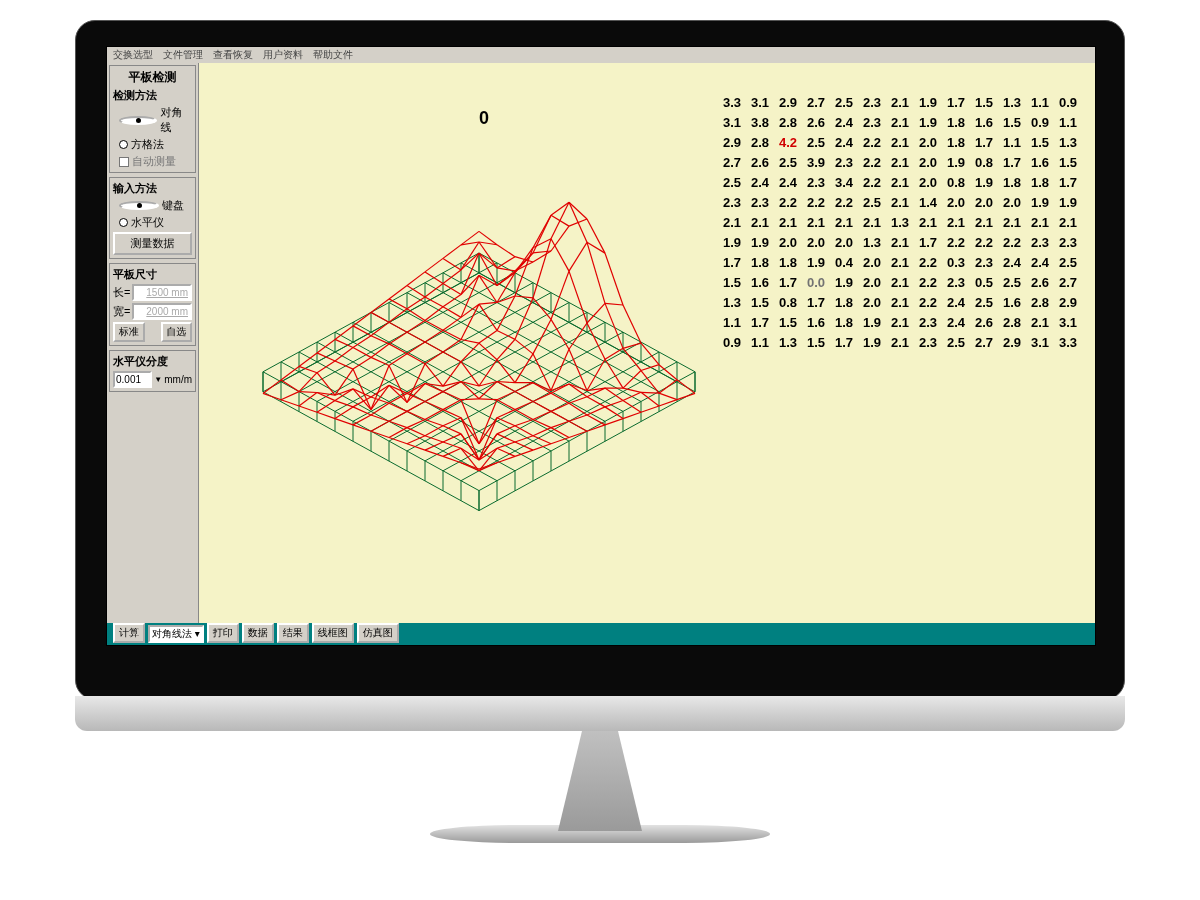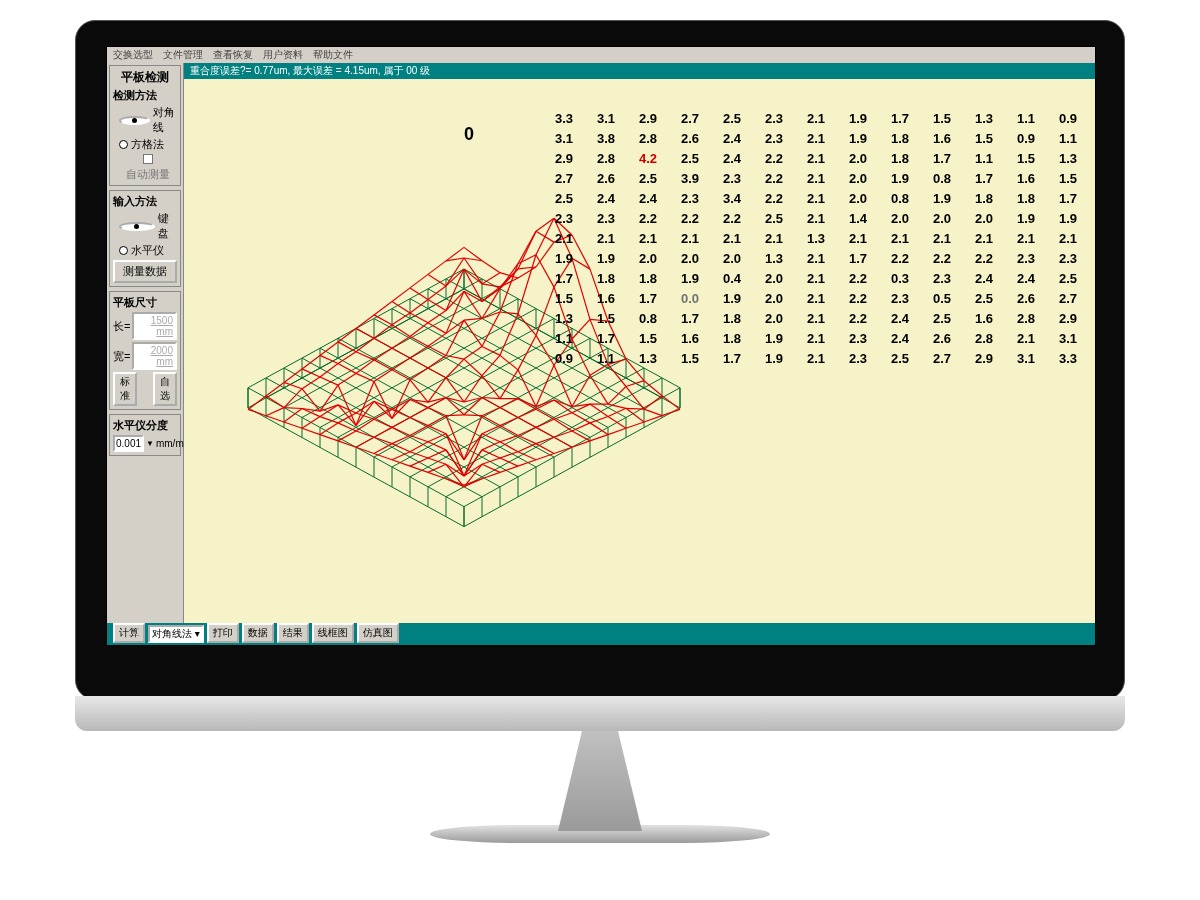--- a/index.html
+++ b/index.html
@@ -13,44 +13,44 @@
   .chin { width: 1050px; height: 35px; background: linear-gradient(#e8e8e8,#b8b8b8); border-radius: 0 0 12px 12px; position: relative; top:-4px;}
   .stand { width: 120px; height: 100px; margin: -4px auto 0; background: linear-gradient(#c0c0c0,#9a9a9a); clip-path: polygon(35% 0, 65% 0, 85% 100%, 15% 100%);}
   .foot  { width: 340px; height: 18px; margin: -6px auto 0; background: linear-gradient(#e2e2e2,#9a9a9a); border-radius: 50% / 100%; }
 
   
   .menubar { height: 16px; background: #d4d0c8; font-size: 10px; color:#444; display:flex; gap:10px; align-items:center; padding:0 6px;}
   .menubar span{white-space:nowrap;}
 
   .appbody { display: flex; height: 560px; }
 
-  .sidebar { width: 77px; background: #d4d0c8; border-right:1px solid #888; display:flex; flex-direction:column; gap:4px; padding:2px;}
+  .sidebar { width: 92px; background: #d4d0c8; border-right:1px solid #888; display:flex; flex-direction:column; gap:4px; padding:2px;}
   .panel { background:#d4d0c8; border:1px solid #888; padding:3px; font-size:11px; display:flex; flex-direction:column; gap:2px;}
   .panel-title { font-weight:bold; text-align:center; font-size:12px;}
   .radio-row { display:flex; align-items:center; gap:3px; font-size:11px; padding-left:6px;}
   .radio { width:9px;height:9px;border-radius:50%;border:1px solid #000;display:inline-flex;align-items:center;justify-content:center;background:#fff;}
   .radio.sel::after{content:"";width:5px;height:5px;background:#000;border-radius:50%;}
-  .check-row{display:flex;align-items:center;gap:3px;font-size:11px;padding-left:6px;color:#777;flex-direction:column;}
+  .check-row{display:flex;align-items:center;gap:3px;font-size:11px;padding-left:6px;color:#777;}
   .check{width:10px;height:10px;border:1px solid #777;background:#fff;}
   .btn { border:2px outset #fff; background:#d4d0c8; font-size:11px; padding:2px 4px; text-align:center; cursor:pointer;}
   .btn.sm{font-size:10px; padding:1px 2px; flex:1;}
   .input-row{display:flex;align-items:center;gap:2px;font-size:11px;}
   .txtin{border:2px inset #fff;background:#fff;font-size:10px;padding:1px 2px;color:#aaa;flex:1;text-align:right;text-decoration:underline;}
   .sel{border:2px inset #fff;background:#fff;font-size:10px;padding:1px 1px;width:40px;}
   .unit{font-size:10px;}
 
   .canvas-wrap{flex:1;display:flex;flex-direction:column;}
   .statusbar{height:16px;background:#008080;color:#fff;font-size:10px;display:flex;align-items:center;padding:0 6px;}
   .canvas{flex:1;background:#f5f3c7;position:relative;overflow:hidden;}
 
   .plot{position:absolute;left:20px;top:70px;}
   .apex-label{position:absolute;left:280px;top:45px;font-size:18px;font-weight:bold;}
 
   .data-table{position:absolute;right:18px;top:30px;font-size:13px;font-weight:bold;color:#000;}
-  .data-table .drow{display:flex;gap:16px;line-height:20px;}
+  .data-table .drow{display:flex;gap:2px;line-height:20px;}
   .data-table .cell{width:26px;text-align:right;}
   .max{color:#d00000;} .min{color:#737373;}
 
   .bottombar{height:22px;background:#008080;display:flex;align-items:flex-end;gap:3px;padding:2px 6px;}
   .bottombar .btn{font-size:10px;padding:1px 4px;}
   .bottombar .sel2{border:2px inset #fff;background:#fff;font-size:10px;padding:0 2px;}
 </style>
 </head>
 <body>
 
@@ -119,21 +119,20 @@
             <div style="font-weight:bold;font-size:11px;">水平仪分度</div>
             <div class="input-row">
               <span class="sel">0.001</span>
               <span style="font-size:8px;">▼</span>
               <span class="unit">mm/m</span>
             </div>
           </div>
         </div>
 
         <div class="canvas-wrap">
-          <div class="statusbar">重合度误差?= 0.77um, 最大误差 = 4.15um, 属于 00  级</div>
           <div class="canvas">
 
             <div class="apex-label">0</div>
 
             <svg class="plot" width="520" height="460" viewBox="0 0 520 460">
               <g id="green-mesh" stroke="#0a6b2e" stroke-width="1" fill="none">
                   <line x1="260" y1="120" x2="278" y2="129.9"></line>
                   <line x1="260" y1="120" x2="242" y2="129.9"></line>
                   <line x1="242" y1="129.9" x2="260" y2="139.8"></line>
                   <line x1="242" y1="129.9" x2="224" y2="139.8"></line>

